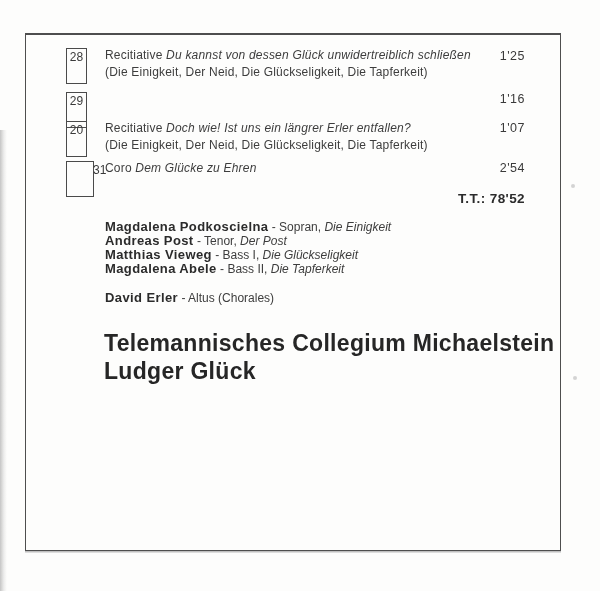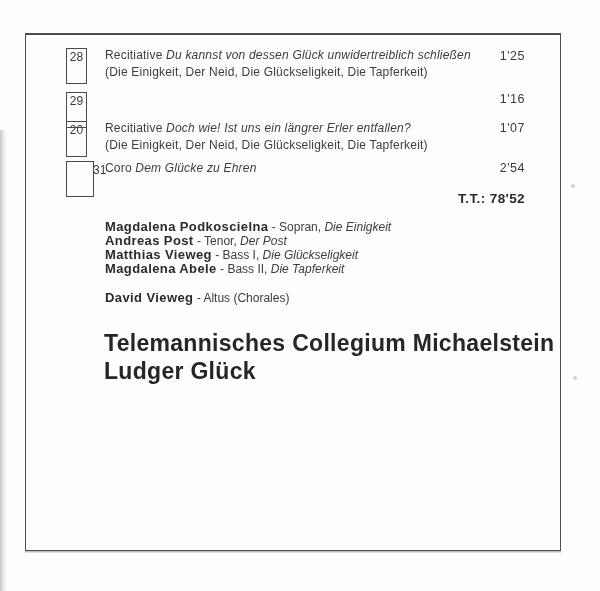--- a/index.html
+++ b/index.html
@@ -179,21 +179,21 @@
       <span class="pt">Die Glückseligkeit</span>
     </div>
     <div class="credit-line">
       <span class="nm">Magdalena Abele</span>
       <span>- Bass II,</span>
       <span class="pt">Die Tapferkeit</span>
     </div>
   </div>
 
   <div class="chorales-line credit-line">
-    <span class="nm">David Vieweg</span>
+    <span class="nm">David Erler</span>
     <span>- Altus (Chorales)</span>
   </div>
 
   <div class="ensemble">
     <div>Telemannisches Collegium Michaelstein</div>
     <div>Ludger Glück</div>
   </div>
 
 </div>
 

